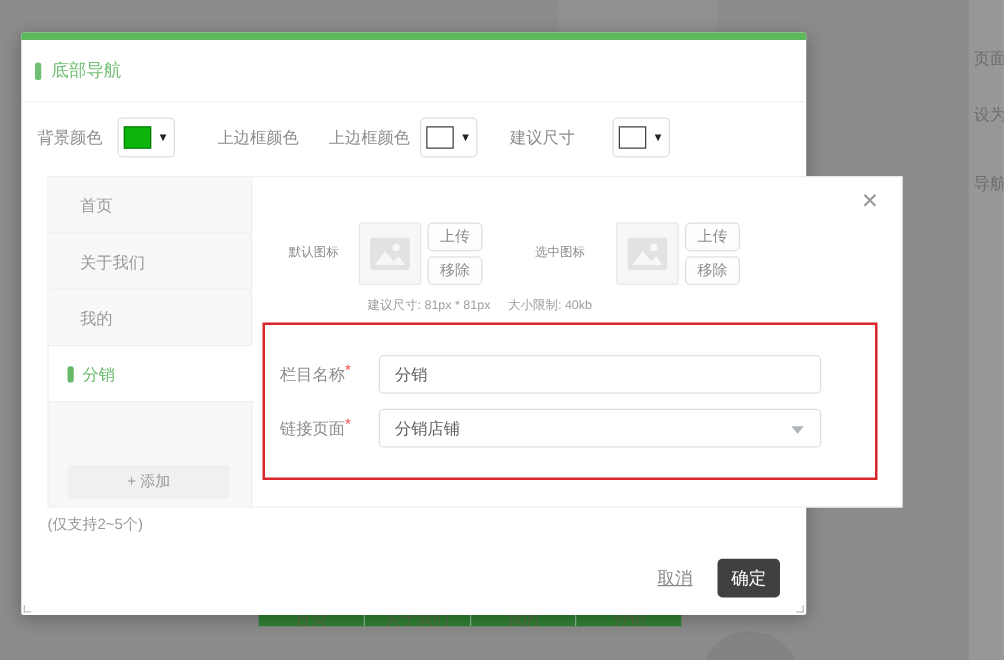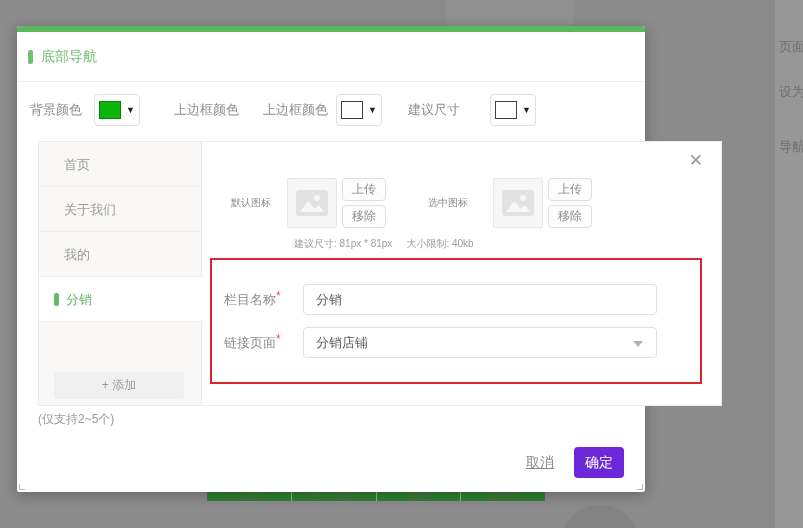--- a/index.html
+++ b/index.html
@@ -215,18 +215,18 @@
           </div>
         </div>
       </div>
     </div>
   </div>
 
   <div class="note-text">(仅支持2~5个)</div>
 
   <div class="modal-footer">
     <button class="cancel-btn">取消</button>
-    <button class="confirm-btn" style="background-color: #6d28d9;">确定</button>
+    <button class="confirm-btn" style="background-color: #404040;">确定</button>
   </div>
 
   <div class="corner-mark bl"></div>
   <div class="corner-mark br"></div>
 </div>
 
 </body></html>

